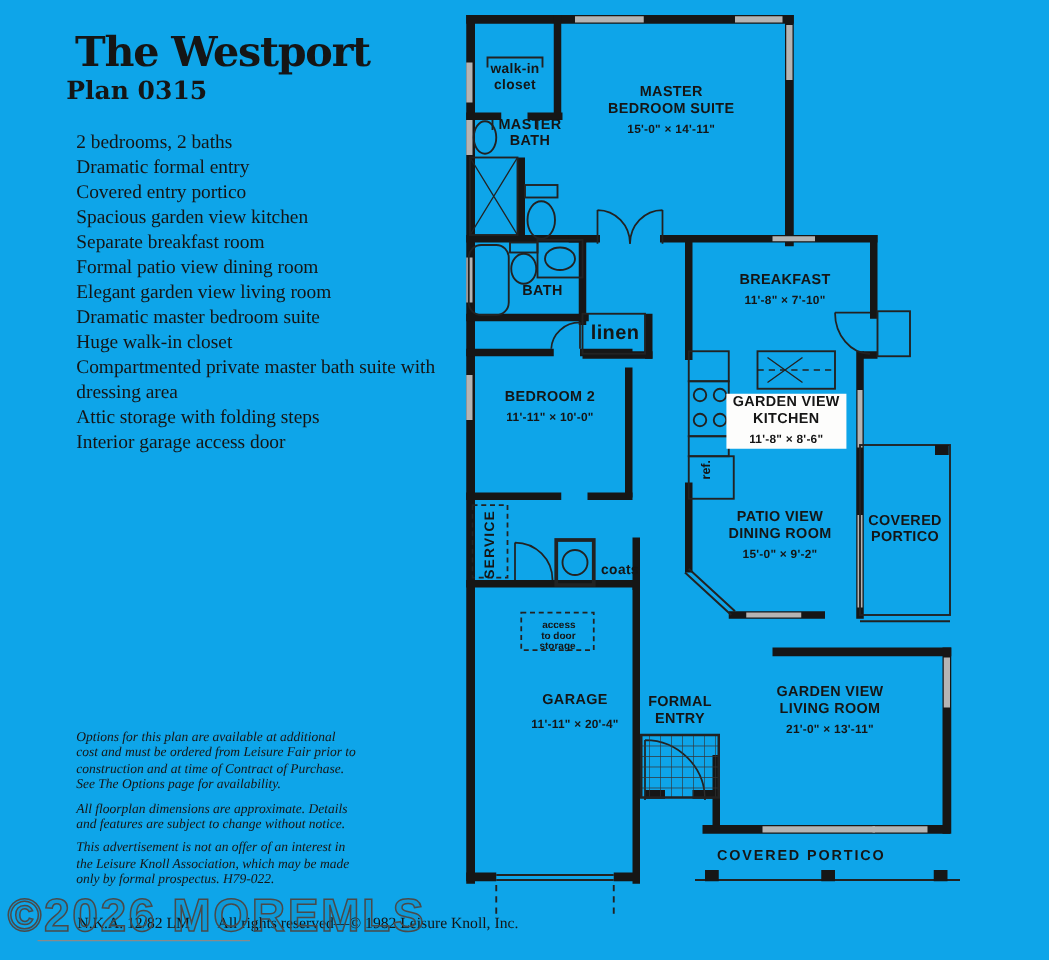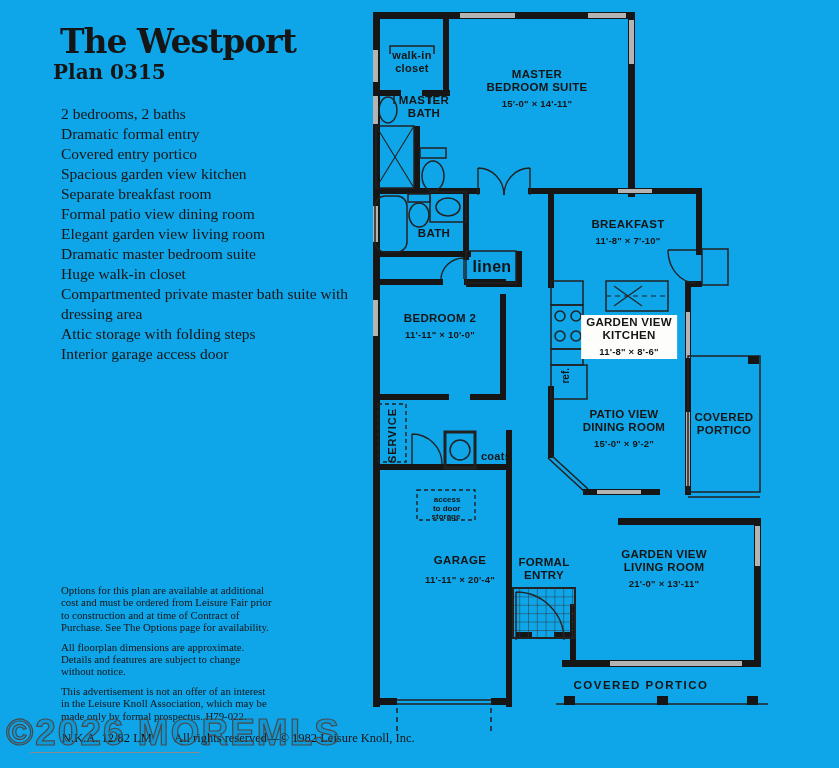--- a/index.html
+++ b/index.html
@@ -8,21 +8,21 @@
   
   #title{position:absolute;left:60px;top:22px;font-family:"DejaVu Serif",serif;
          font-weight:bold;font-size:33px;letter-spacing:-1px;}
   #plan-no{position:absolute;left:53px;top:60px;font-family:"DejaVu Serif",serif;
          font-weight:bold;font-size:20px;}
   #features{position:absolute;left:61px;top:104px;width:308px;
          font-family:"Liberation Serif",serif;font-size:15.5px;line-height:20px;}
   .feature{white-space:normal;}
   #disclaimers{position:absolute;left:61px;top:584px;width:226px;
          font-family:"Liberation Serif",serif;font-size:10.8px;line-height:12.4px;}
-  #disclaimers p{margin:0 12px 7px 0;}
+  #disclaimers p{margin:0 0 7px 0;font-style:italic;}
   
   #copyright{position:absolute;left:62px;top:731px;font-family:"Liberation Serif",serif;
          font-size:12.5px;white-space:nowrap;}
   #copyright .rights{margin-left:22px;}
   #watermark{position:absolute;left:6px;top:712px;font-size:37px;font-weight:bold;
          letter-spacing:2px;color:rgba(0,0,0,0.07);
          -webkit-text-stroke:1.2px #4a4a4a;white-space:nowrap;}
   #wm-underline{position:absolute;left:30px;top:752px;width:170px;height:1px;background:#8a8a8a;}
   
   #plan-svg{position:absolute;left:0;top:0;}

